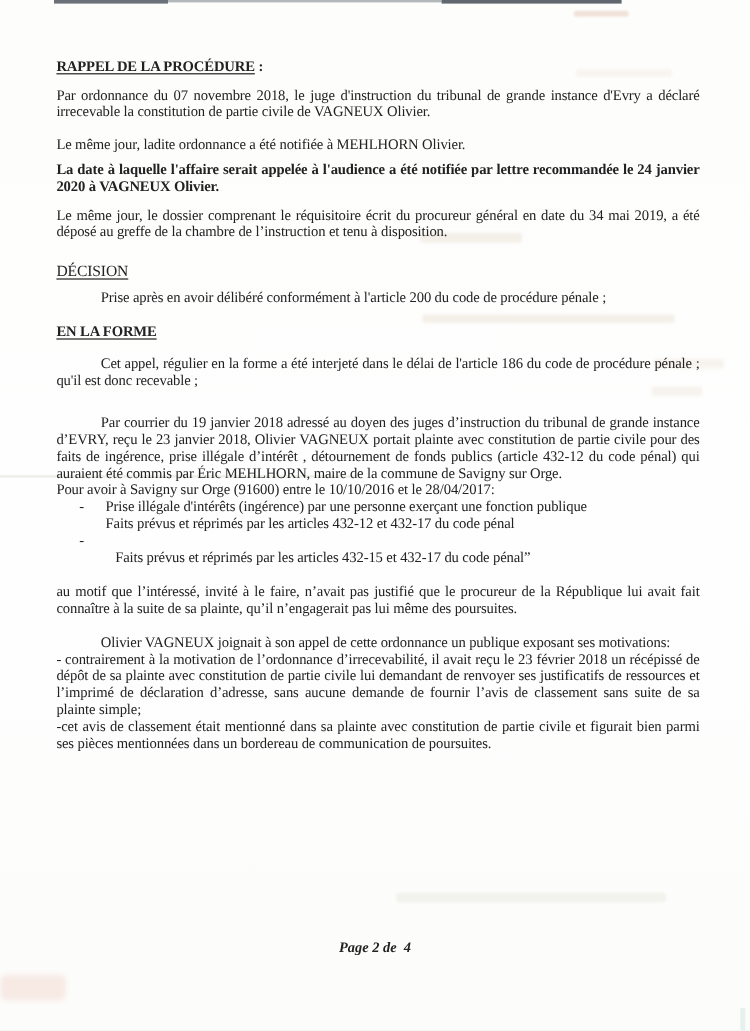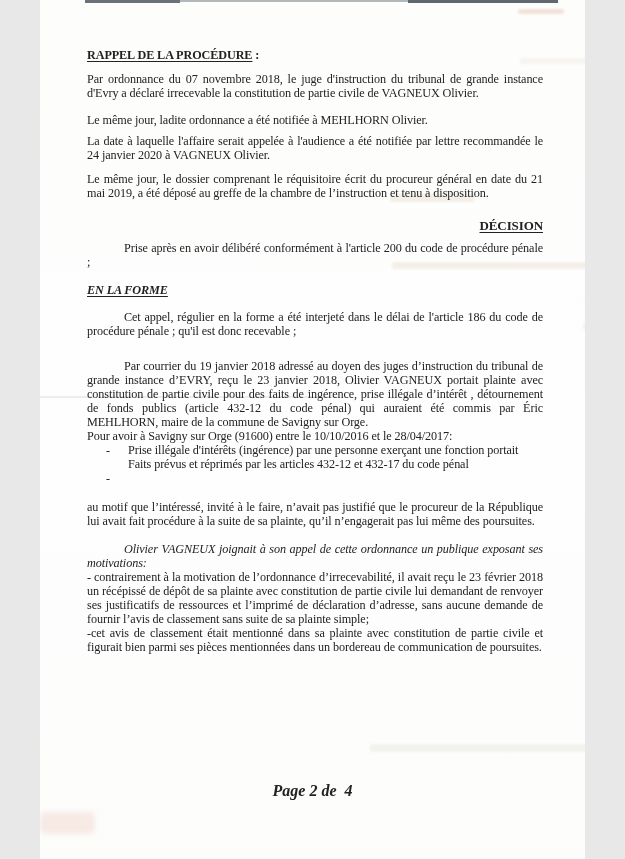--- a/index.html
+++ b/index.html
@@ -2,21 +2,21 @@
 <html><head>
 <meta charset="utf-8">
 <style>
   html, body {
     margin: 0;
     padding: 0;
     background: #e8e8e8;
   }
   .page {
     position: relative;
-    width: 545px;
+    width: 625px;
     height: 859px;
     margin: 0 auto;
     background: linear-gradient(180deg, #fdfdfc 0%, #fefefe 55%, #fcfcfb 100%);
     overflow: hidden;
     font-family: "Liberation Serif", serif;
     color: #222;
   }
   .content {
     position: absolute;
     left: 47px;
@@ -32,50 +32,50 @@
   .heading {
     font-weight: bold;
     text-align: left;
   }
   .u {
     text-decoration: underline;
     text-underline-offset: 2px;
     text-decoration-thickness: 1.4px;
   }
   .center-heading {
-    text-align: right;
-    font-weight: bold;
+    text-align: left;
+    font-weight: normal;
     font-size: 13px;
   }
   .mt5  { margin-top: 5px; }
-  .mt7  { margin-top: 7px; }
+  .mt7  { margin-top: 7px; font-weight: bold; }
   .mt8  { margin-top: 8px; }
   .mt9  { margin-top: 9px; }
   .mt10 { margin-top: 10px; }
   .mt13 { margin-top: 13px; }
-  .mt14 { margin-top: 14px; font-style: italic; }
+  .mt14 { margin-top: 14px; }
   .mt15 { margin-top: 15px; }
   .mt19 { margin-top: 19px; }
   .mt21 { margin-top: 21px; }
   .charge {
     display: flex;
     padding-left: 19px;
   }
   .charge .dash { width: 22px; flex: 0 0 22px; }
   .charge.charge2 .dash { width: 30px; flex: 0 0 30px; }
   .charge .charge-body { flex: 1; text-align: left; }
   .footer {
     position: absolute;
     left: 0;
     right: 0;
     top: 782px;
     text-align: center;
     font-weight: bold;
     font-style: italic;
-    font-size: 16px;
+    font-size: 12px;
     white-space: pre;
     color: #222;
   }
   
   .artifact { position: absolute; pointer-events: none; }
   .edge1 { left: 45px;  top: 0; width: 95px;  height: 3px; background: #39424e; opacity: .75; }
   .edge2 { left: 140px; top: 0; width: 228px; height: 2px; background: #4a5560; opacity: .42; }
   .edge3 { left: 368px; top: 0; width: 150px; height: 3px; background: #333c46; opacity: .78; }
   .smudge-pink-top { left: 478px; top: 9px;  width: 46px; height: 5px;  background: #e9cdbd; opacity: .55; border-radius: 3px; filter: blur(1px); }
   .ghost { background: #cdb795; opacity: .20; filter: blur(1.2px); border-radius: 2px; }
@@ -112,52 +112,53 @@
 
     <p class="para heading"><span class="u">RAPPEL DE LA PROCÉDURE</span><span> :</span></p>
 
     <p class="para mt10">Par ordonnance du 07 novembre 2018, le juge d'instruction du tribunal de grande instance d'Evry a déclaré irrecevable la constitution de partie civile de VAGNEUX Olivier.</p>
 
     <p class="para mt13">Le même jour, ladite ordonnance a été notifiée à MEHLHORN Olivier.</p>
 
 
     <p class="para mt7">La date à laquelle l'affaire serait appelée à l'audience a été notifiée par lettre recommandée le 24 janvier 2020 à VAGNEUX Olivier.</p>
 
-    <p class="para mt10">Le même jour, le dossier comprenant le réquisitoire écrit du procureur général en date du 21 mai 2019, a été déposé au greffe de la chambre de l’instruction et tenu à disposition.</p>
+    <p class="para mt10">Le même jour, le dossier comprenant le réquisitoire écrit du procureur général en date du 34 mai 2019, a été déposé au greffe de la chambre de l’instruction et tenu à disposition.</p>
 
     <p class="para center-heading mt19"><span class="u">DÉCISION</span></p>
 
     <p class="para indent mt8">Prise après en avoir délibéré conformément à l'article 200 du code de procédure pénale ;</p>
 
     <p class="para heading mt14"><span class="u">EN LA FORME</span></p>
 
     <p class="para indent mt13">Cet appel, régulier en la forme a été interjeté dans le délai de l'article 186 du code de procédure pénale ; qu'il est donc recevable ;</p>
 
 
     <p class="para indent mt21">Par courrier du 19 janvier 2018 adressé au doyen des juges d’instruction du tribunal de grande instance d’EVRY, reçu le 23 janvier 2018, Olivier VAGNEUX portait plainte avec constitution de partie civile pour des faits de ingérence, prise illégale d’intérêt , détournement de fonds publics (article 432-12 du code pénal) qui auraient été commis par Éric MEHLHORN, maire de la commune de Savigny sur Orge.</p>
 
 
     <p class="para">Pour avoir à Savigny sur Orge (91600) entre le 10/10/2016 et le 28/04/2017:</p>
 
     <div class="charge">
       <span class="dash">-</span>
       <span class="charge-body">
-        <span>Prise illégale d'intérêts (ingérence) par une personne exerçant une fonction portait</span><br>
+        <span>Prise illégale d'intérêts (ingérence) par une personne exerçant une fonction publique</span><br>
         <span>Faits prévus et réprimés par les articles 432-12 et 432-17 du code pénal</span>
       </span>
     </div>
 
     <div class="charge charge2">
       <span class="dash">-</span>
       <span class="charge-body">
         <br>
+        <span>Faits prévus et réprimés par les articles 432-15 et 432-17 du code pénal”</span>
       </span>
     </div>
 
-    <p class="para mt15">au motif que l’intéressé, invité à le faire, n’avait pas justifié que le procureur de la République lui avait fait procédure à la suite de sa plainte, qu’il n’engagerait pas lui même des poursuites.</p>
+    <p class="para mt15">au motif que l’intéressé, invité à le faire, n’avait pas justifié que le procureur de la République lui avait fait connaître à la suite de sa plainte, qu’il n’engagerait pas lui même des poursuites.</p>
 
     <p class="para indent mt14">Olivier VAGNEUX joignait à son appel de cette ordonnance un publique exposant ses motivations:</p>
 
     <p class="para">- contrairement à la motivation de l’ordonnance d’irrecevabilité, il avait reçu le 23 février 2018 un récépissé de dépôt de sa plainte avec constitution de partie civile  lui demandant de renvoyer ses justificatifs de ressources et l’imprimé de déclaration d’adresse, sans aucune demande de fournir l’avis de classement sans suite de sa plainte simple;</p>
 
     <p class="para">-cet avis de classement était mentionné dans sa plainte avec constitution de partie civile  et figurait bien parmi ses pièces mentionnées dans un bordereau de communication de poursuites.</p>
 
 
   </div>
 

